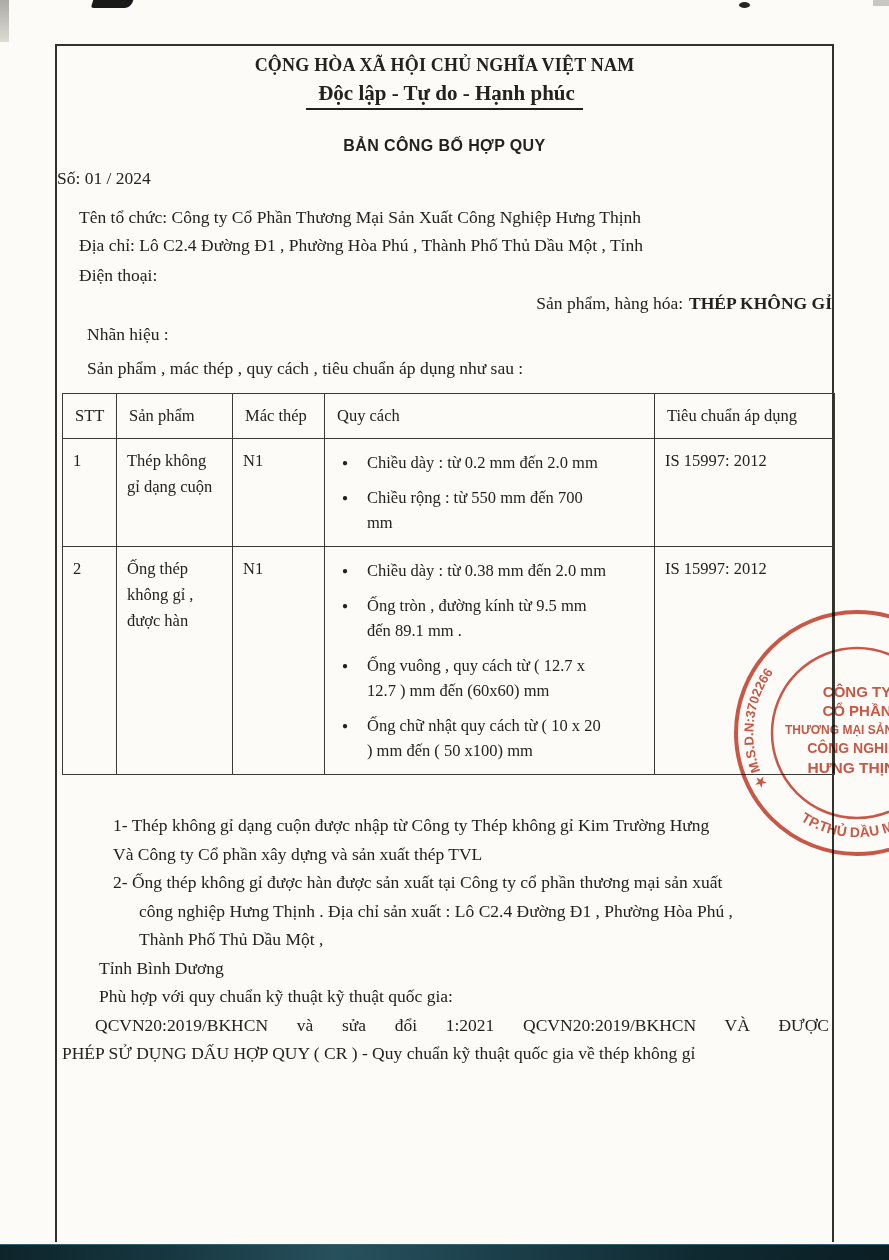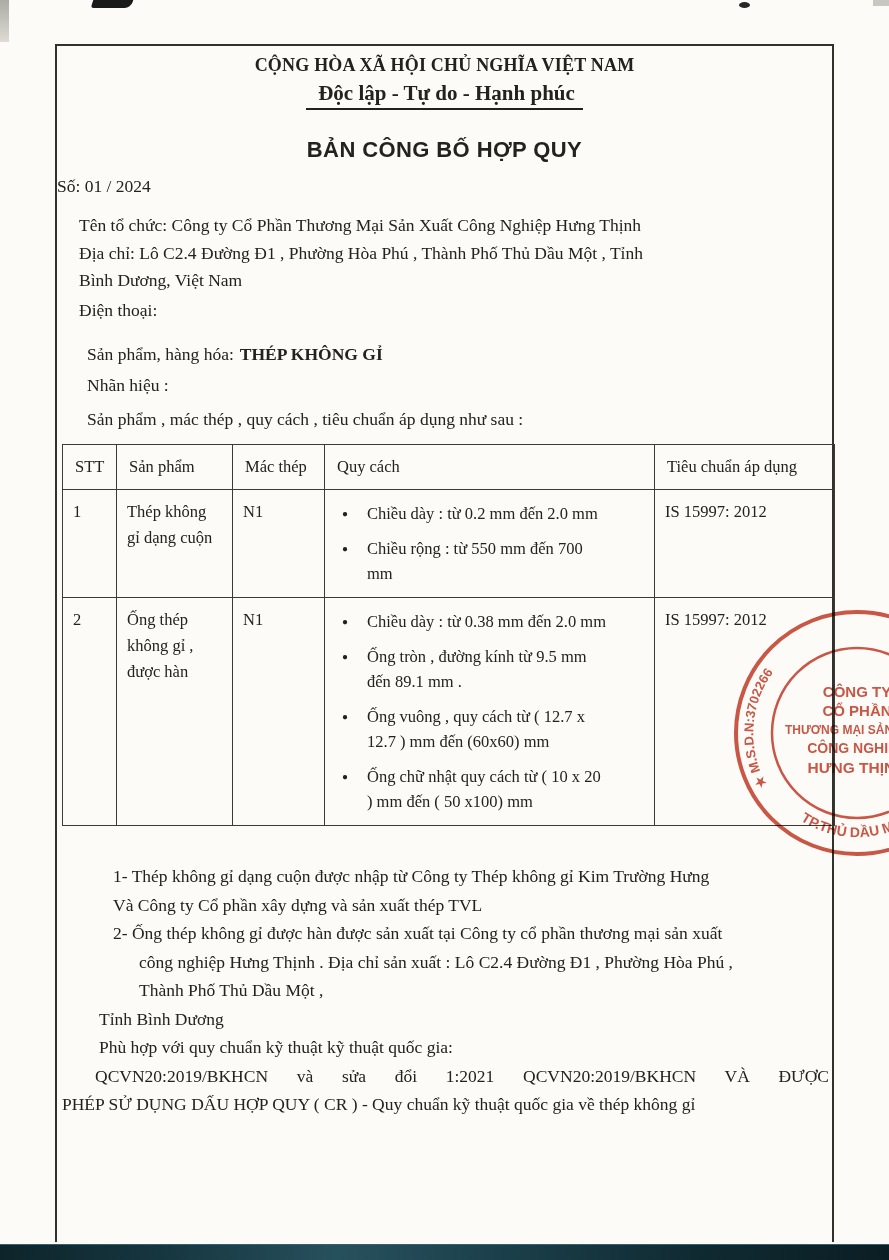--- a/index.html
+++ b/index.html
@@ -19,29 +19,29 @@
   .art4{position:absolute;right:0;top:0;width:16px;height:6px;background:#8a887f;opacity:.45;}
 
   
   .frame{position:absolute;left:55px;top:44px;width:779px;height:1198px;
          border:2px solid #33312c;border-bottom:none;box-sizing:border-box;}
 
   .gov{ text-align:center;font-weight:bold;font-size:18px;letter-spacing:.2px;margin-top:9px;}
   .motto{text-align:center;margin-top:5px;font-size:21px;font-weight:bold;}
   .motto span{display:inline-block;border-bottom:2px solid #22211d;padding:0 8px 2px 12px;}
   .title{text-align:center;margin-top:27px;font-family:"Liberation Sans",sans-serif;
-         font-size:22px;font-weight:bold;letter-spacing:.4px;}
+         font-size:16px;font-weight:bold;letter-spacing:.4px;}
   .doc-no{text-align:left;margin-top:13px;font-size:17.5px;}
 
   .p{font-size:17.5px;line-height:27px;}
   .p-org  {margin:15px 16px 0 22px;}
   .p-addr1{margin:1px 0 0 22px;}
   .p-addr2{margin:0 0 0 22px;}
   .p-phone{margin:3px 0 0 22px;}
-  .p-prod {margin:17px 0 0 30px;}
+  .p-prod {margin:1px 0 0 30px;text-align:right;}
   .p-brand{margin:4px 0 0 30px;}
   .p-intro{margin:7px 0 0 30px;}
   .bold{font-weight:bold;margin-left:6px;}
 
   table.spec{border-collapse:collapse;table-layout:fixed;width:772px;margin:11px 0 0 5px;
              font-size:16.5px;}
   .spec th,.spec td{border:1.5px solid #3b3a35;padding:9px 10px;vertical-align:top;
              font-weight:normal;text-align:left;line-height:26px;}
   .spec thead th{vertical-align:middle;padding:9px 12px;height:26px;}
   .c-stt{text-align:center;padding:9px 4px;}
@@ -85,21 +85,20 @@
     <div class="gov">CỘNG HÒA XÃ HỘI CHỦ NGHĨA VIỆT NAM</div>
     <div class="motto">
       <span>Độc lập - Tự do - Hạnh phúc</span>
     </div>
 
     <div class="title">BẢN CÔNG BỐ HỢP QUY</div>
     <div class="doc-no">Số: 01 / 2024</div>
 
     <div class="p p-org">Tên tổ chức: Công ty Cổ Phần Thương Mại Sản Xuất Công Nghiệp Hưng Thịnh</div>
     <div class="p p-addr1">Địa chỉ: Lô C2.4 Đường Đ1 , Phường Hòa Phú , Thành Phố Thủ Dầu Một , Tỉnh</div>
-    <div class="p p-addr2">Bình Dương, Việt Nam</div>
     <div class="p p-phone">Điện thoại:</div>
     <div class="p p-prod">
       <span>Sản phẩm, hàng hóa:</span><span class="bold">THÉP KHÔNG GỈ</span>
     </div>
     <div class="p p-brand">Nhãn hiệu :</div>
     <div class="p p-intro">Sản phẩm , mác thép , quy cách , tiêu chuẩn áp dụng như sau :</div>
 
     <table class="spec">
       <colgroup>
         <col style="width:54px">

